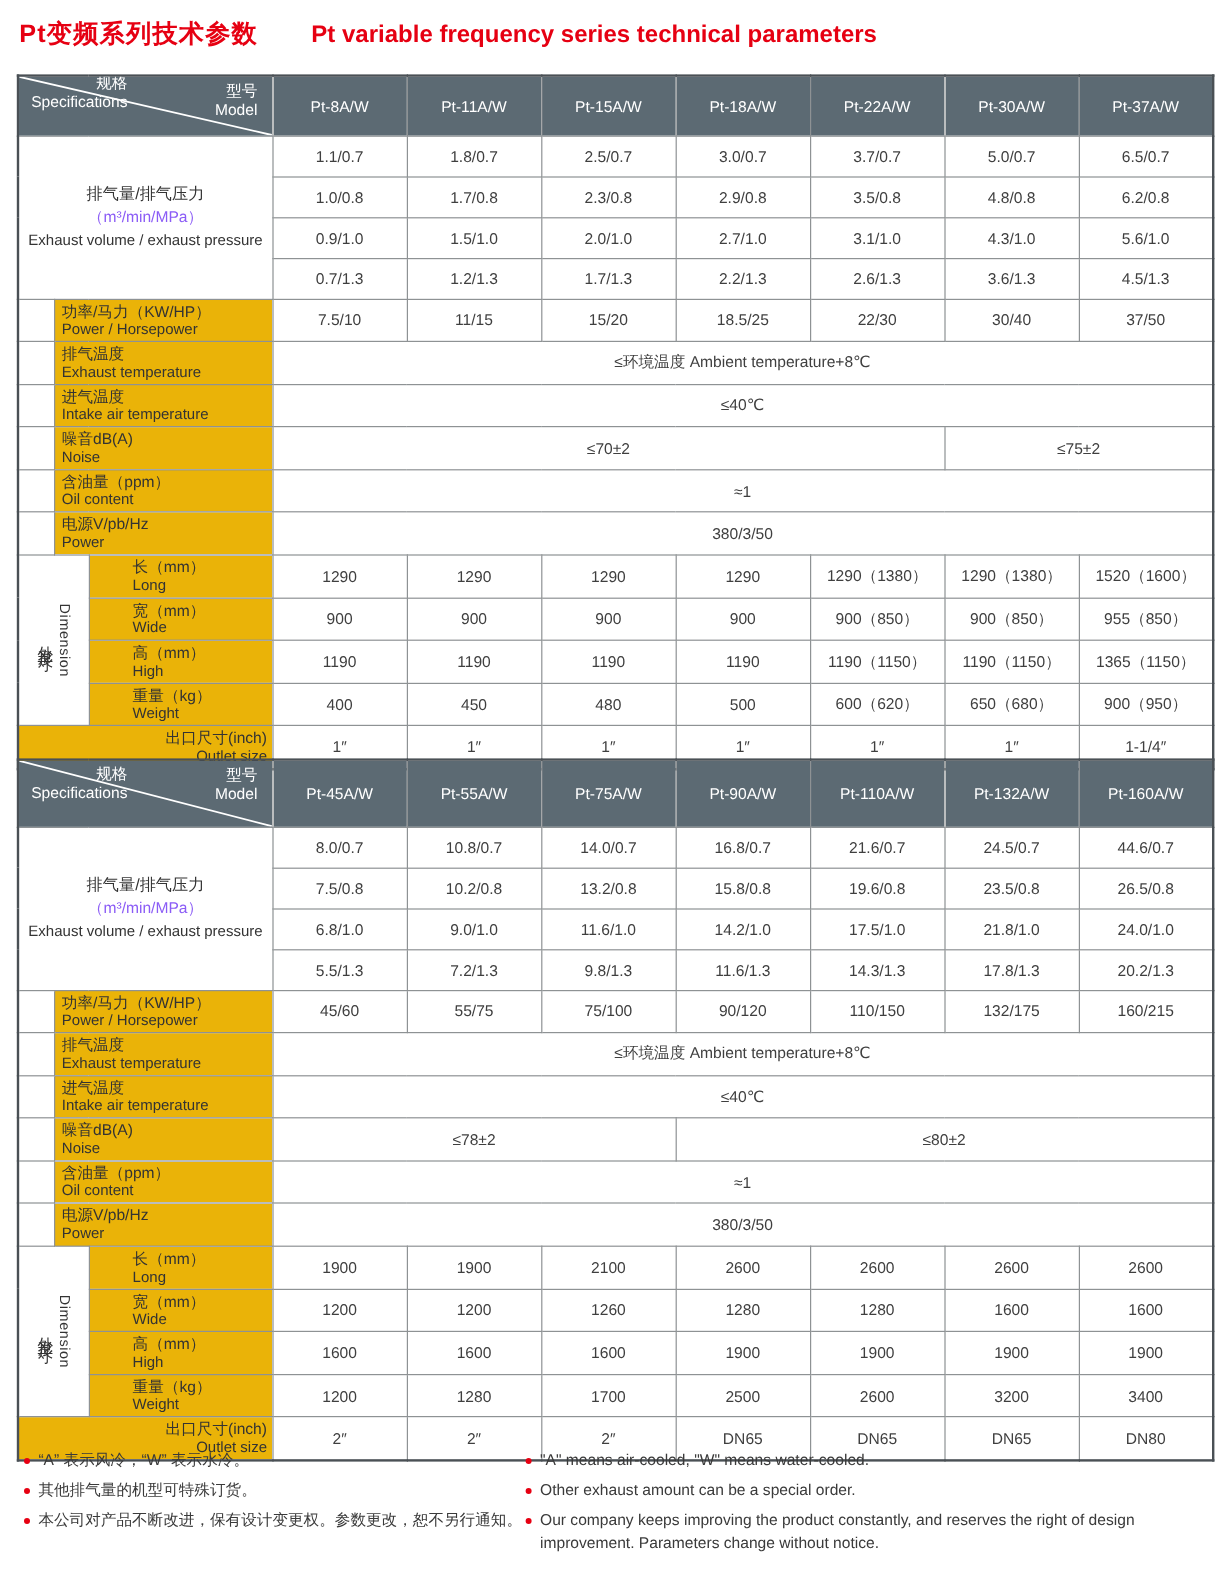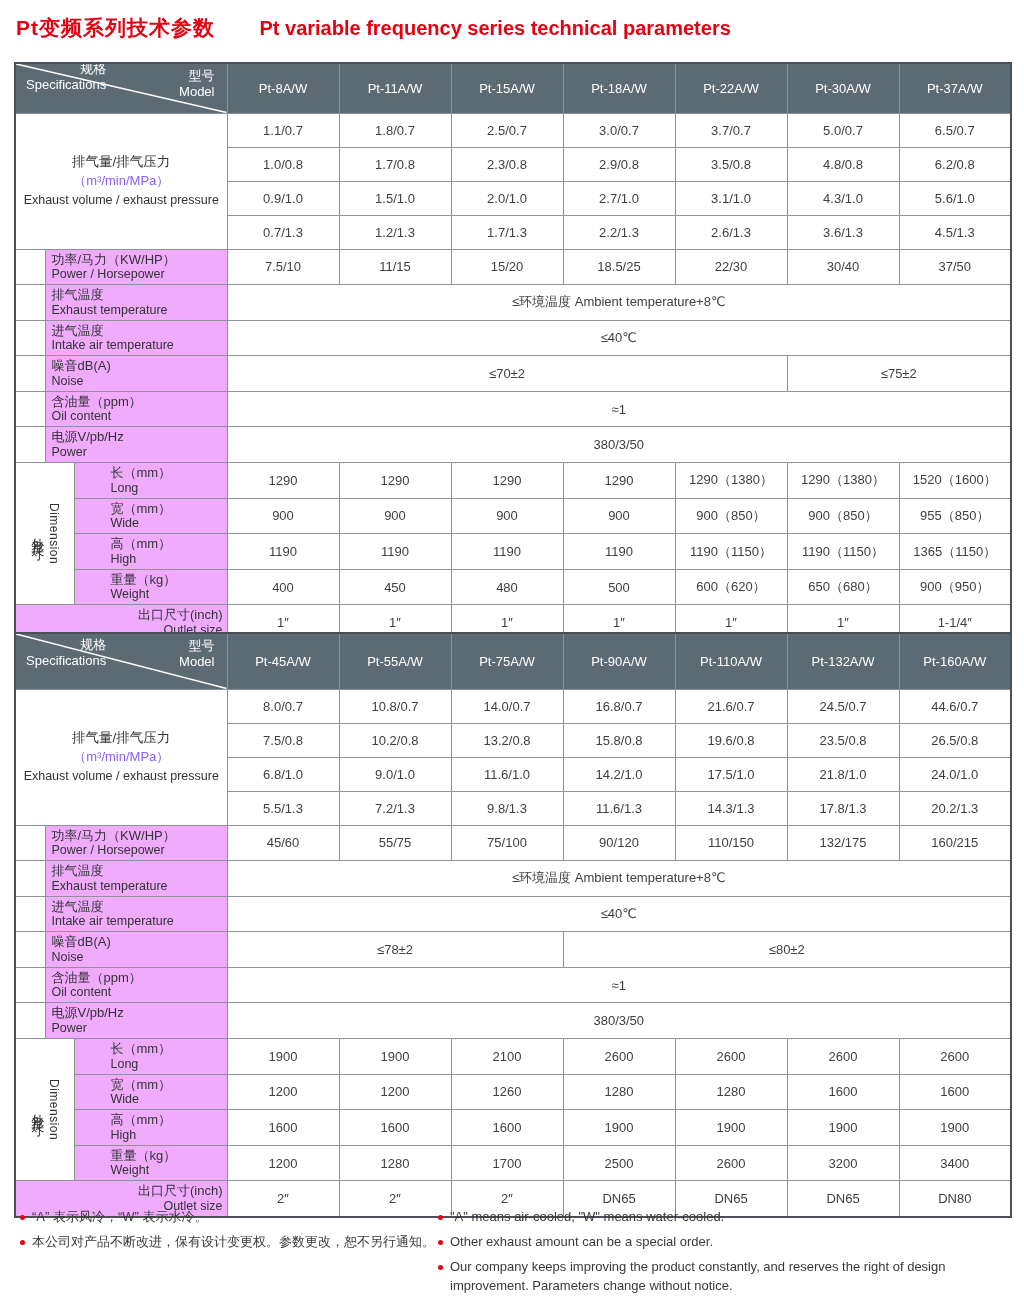--- a/index.html
+++ b/index.html
@@ -24,21 +24,21 @@
   thead th { background:#5c6a73; color:#ffffff; font-size:13px; font-weight:normal;
              text-align:center; vertical-align:middle; border-left:2px solid #ffffff;
              border-bottom:1px solid #4a5055; }
   thead th.diag { border-left:none; position:relative; padding:0; }
   .diag-line { position:absolute; left:0; top:0; width:100%; height:100%; display:block; }
   .diag-line line { stroke:#ffffff; stroke-width:1.5; vector-effect:non-scaling-stroke; }
   .hl-model { position:absolute; top:4px; right:12px; text-align:right; line-height:1.2; font-size:13px; }
   .hl-spec  { position:absolute; bottom:20px; left:10px; text-align:right; line-height:1.2; font-size:13px; }
 
   td.val { text-align:center; vertical-align:middle; font-size:13px; color:#3f3f3f; background:#fff; }
-  td.rlabel { text-align:left; vertical-align:middle; padding:2px 4px 2px 6px; background:#f0abfc;margin-top:36px; }
+  td.rlabel { text-align:left; vertical-align:middle; padding:2px 4px 2px 6px; background:#eab308;margin-top:36px; }
   td.rlabel .lab-cn { font-size:13px; color:#333; line-height:1.2; }
   td.rlabel .lab-en { font-size:12.5px; color:#333; line-height:1.2; }
   td.center-label { text-align:center; vertical-align:middle; background:#fff; }
   td.center-label .lab-cn { font-size:13.5px; color:#333; line-height:1.5; }
   td.center-label .lab-sub { font-size:13px; color:#8b5cf6; line-height:1.4; }
   td.center-label .lab-en { font-size:12.5px; color:#333; line-height:1.6; }
   td.full-label { padding-left:42px;text-align:right; }
   td.sub-label { padding-left:36px; }
   td.spacer { background:#fff; }
   td.dim-side { background:#fff; vertical-align:middle; padding:0; }
@@ -480,20 +480,21 @@
             <td class="val">DN65</td>
             <td class="val">DN80</td>
           </tr>
         </tbody>
       </table>
     </div>
 
   <div class="notes">
     <ul class="notes-col notes-cn">
       <li><span class="bullet"></span><span>“A” 表示风冷，“W” 表示水冷。</span></li>
+      <li><span class="bullet"></span><span>其他排气量的机型可特殊订货。</span></li>
       <li><span class="bullet"></span><span>本公司对产品不断改进，保有设计变更权。参数更改，恕不另行通知。</span></li>
     </ul>
     <ul class="notes-col notes-en">
       <li><span class="bullet"></span><span>"A" means air-cooled, "W" means water-cooled.</span></li>
       <li><span class="bullet"></span><span>Other exhaust amount can be a special order.</span></li>
       <li><span class="bullet"></span><span>Our company keeps improving the product constantly, and reserves the right of design improvement. Parameters change without notice.</span></li>
     </ul>
   </div>
 
 </div>

